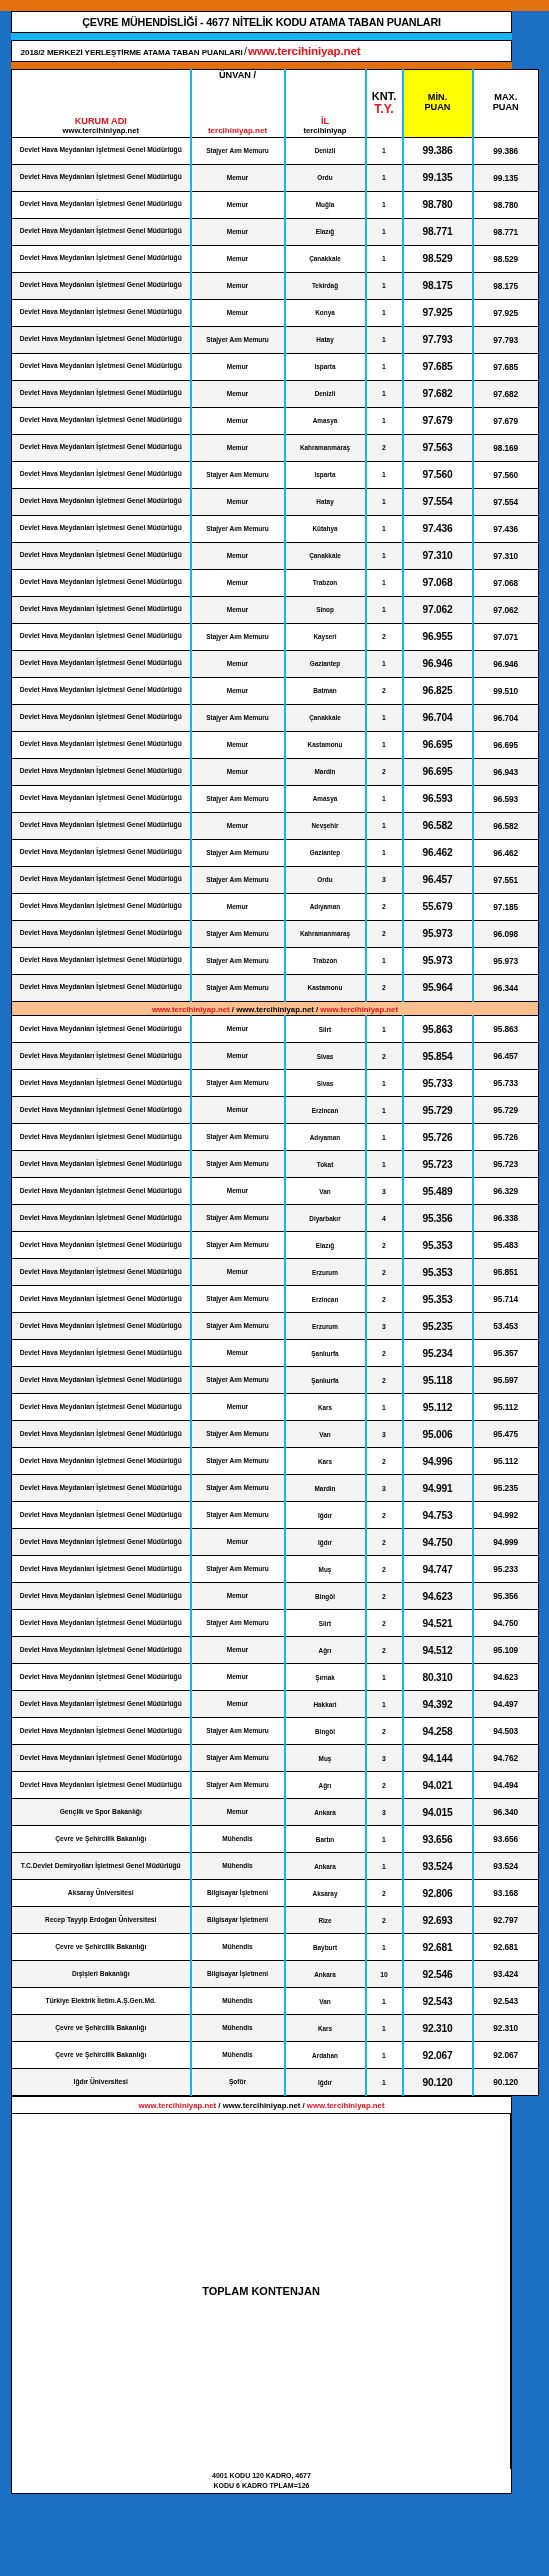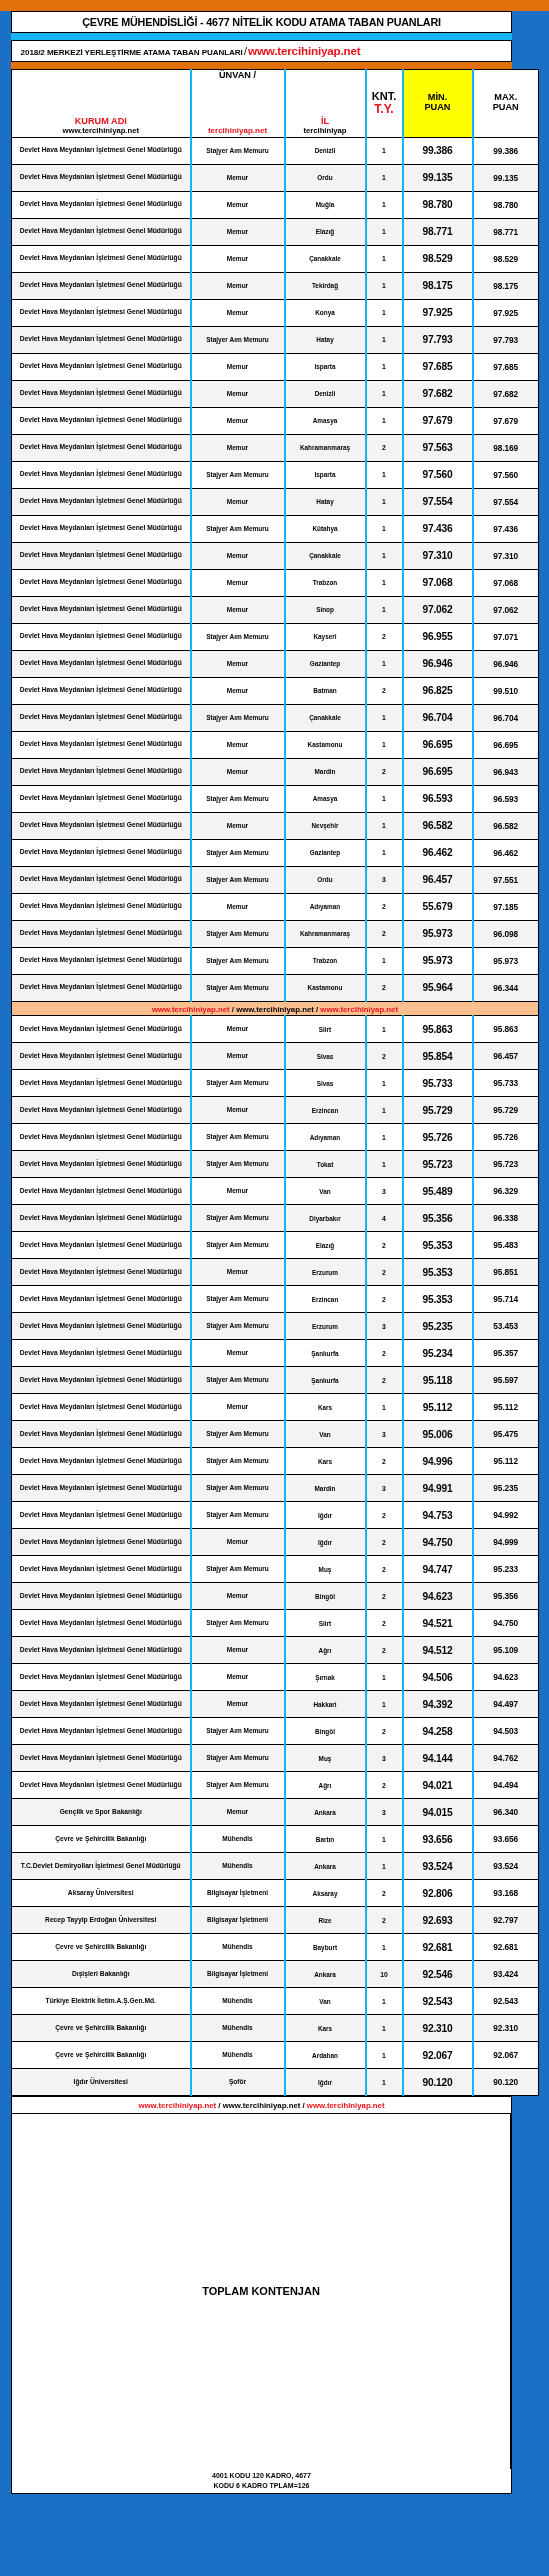--- a/index.html
+++ b/index.html
@@ -1409,21 +1409,21 @@
           <td class="sep-l">
             <span class="unvan-txt">Memur</span>
           </td>
           <td class="sep-l">
             <span class="il-txt">Şırnak</span>
           </td>
           <td class="sep-l">
             <span class="knt-txt">1</span>
           </td>
           <td class="sep-l">
-            <span class="min-txt">94.506</span>
+            <span class="min-txt">80.310</span>
           </td>
           <td class="sep-l">
             <span class="max-txt">94.623</span>
           </td>
         </tr>
         <tr class="data-row alt">
           <td>
             <span class="kurum-txt">Devlet Hava Meydanları İşletmesi Genel Müdürlüğü</span>
           </td>
           <td class="sep-l">

